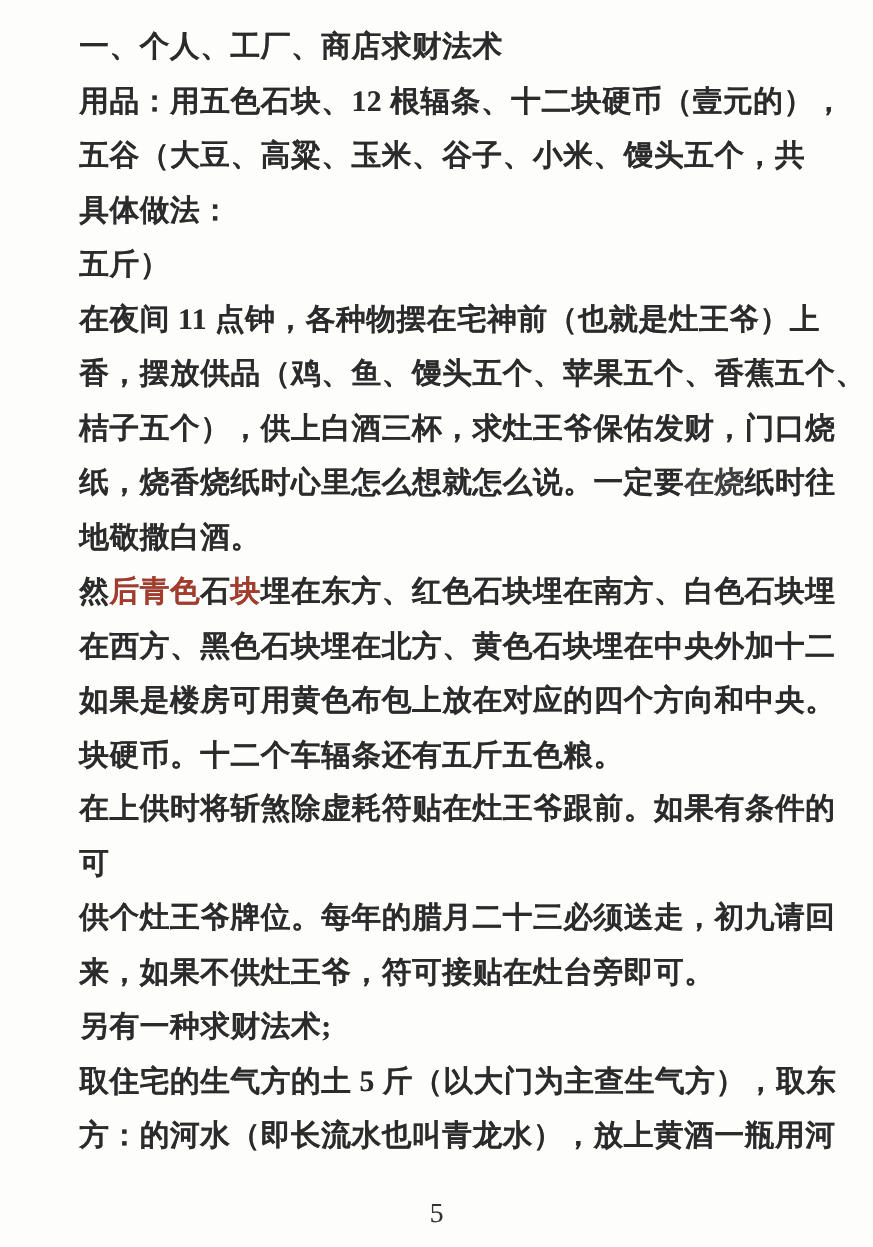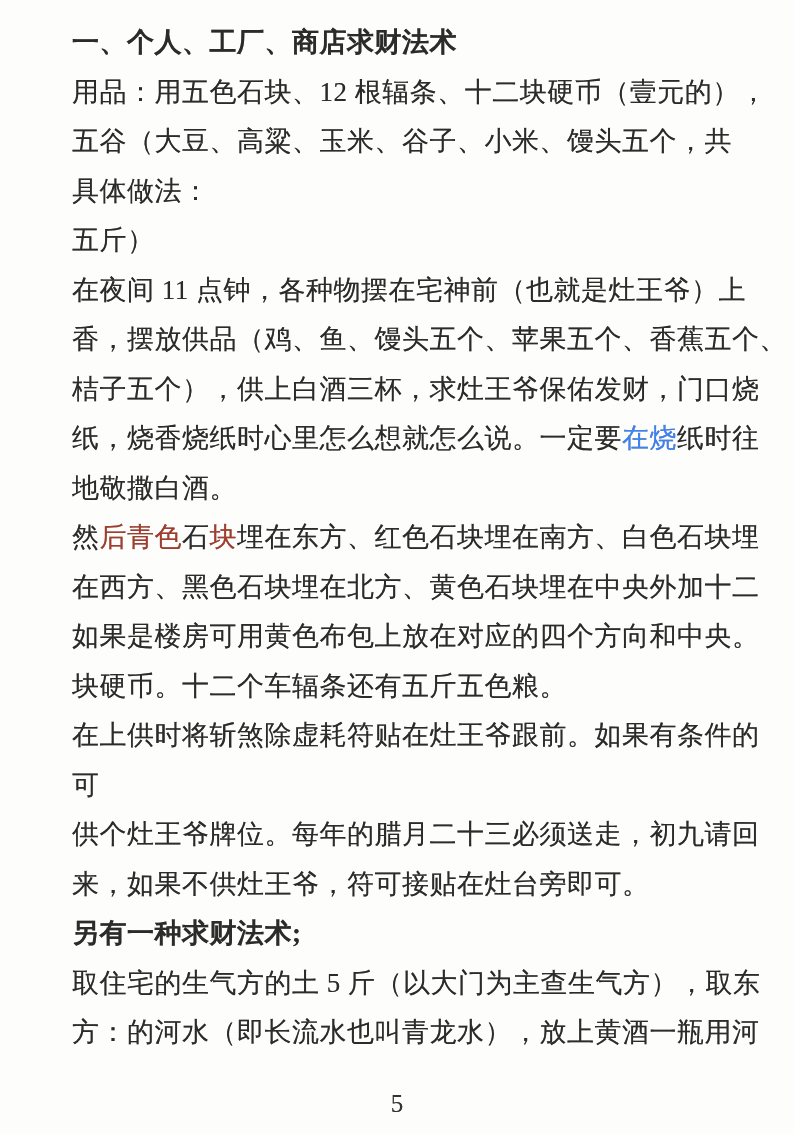--- a/index.html
+++ b/index.html
@@ -25,20 +25,21 @@
   }
   .line {
     display: block;
     font-size: 27px;
     line-height: 49.5px;
     letter-spacing: 0.5px;
     white-space: nowrap;
     color: #2b2b2b;
     
     text-shadow: 0 0 0.6px rgba(40,40,40,0.55);
+    font-weight: bold;
   }
   .line.title {
     font-weight: 600;
   }
   .line.heading {
     font-weight: 700;
   }
   .page-number {
     position: absolute;
     left: 0;
@@ -56,21 +57,21 @@
 <div class="page">
   <div class="text-block" id="text-block">
       <div class="line title"><span>一、个人、工厂、商店求财法术</span></div>
       <div class="line body"><span>用品：用五色石块、12 根辐条、十二块硬币（壹元的），</span></div>
       <div class="line body"><span>五谷（大豆、高粱、玉米、谷子、小米、馒头五个，共</span></div>
       <div class="line body"><span>具体做法：</span></div>
       <div class="line body"><span>五斤）</span></div>
       <div class="line body"><span>在夜间 11 点钟，各种物摆在宅神前（也就是灶王爷）上</span></div>
       <div class="line body"><span>香，摆放供品（鸡、鱼、馒头五个、苹果五个、香蕉五个、</span></div>
       <div class="line body"><span>桔子五个），供上白酒三杯，求灶王爷保佑发财，门口烧</span></div>
-      <div class="line body"><span>纸，烧香烧纸时心里怎么想就怎么说。一定要</span><span style="color: #3b82f6;">在烧</span><span>纸时往</span></div>
+      <div class="line body"><span>纸，烧香烧纸时心里怎么想就怎么说。一定要</span><span style="color: #404040;">在烧</span><span>纸时往</span></div>
       <div class="line body"><span>地敬撒白酒。</span></div>
       <div class="line body"><span>然</span><span style="color: rgb(165, 59, 43);">后青色</span><span>石</span><span style="color: rgb(165, 59, 43);">块</span><span>埋在东方、红色石块埋在南方、白色石块埋</span></div>
       <div class="line body"><span>在西方、黑色石块埋在北方、黄色石块埋在中央外加十二</span></div>
       <div class="line body"><span>如果是楼房可用黄色布包上放在对应的四个方向和中央。</span></div>
       <div class="line body"><span>块硬币。十二个车辐条还有五斤五色粮。</span></div>
       <div class="line body"><span>在上供时将斩煞除虚耗符贴在灶王爷跟前。如果有条件的</span></div>
       <div class="line body"><span>可</span></div>
       <div class="line body"><span>供个灶王爷牌位。每年的腊月二十三必须送走，初九请回</span></div>
       <div class="line body"><span>来，如果不供灶王爷，符可接贴在灶台旁即可。</span></div>
       <div class="line heading"><span>另有一种求财法术;</span></div>

